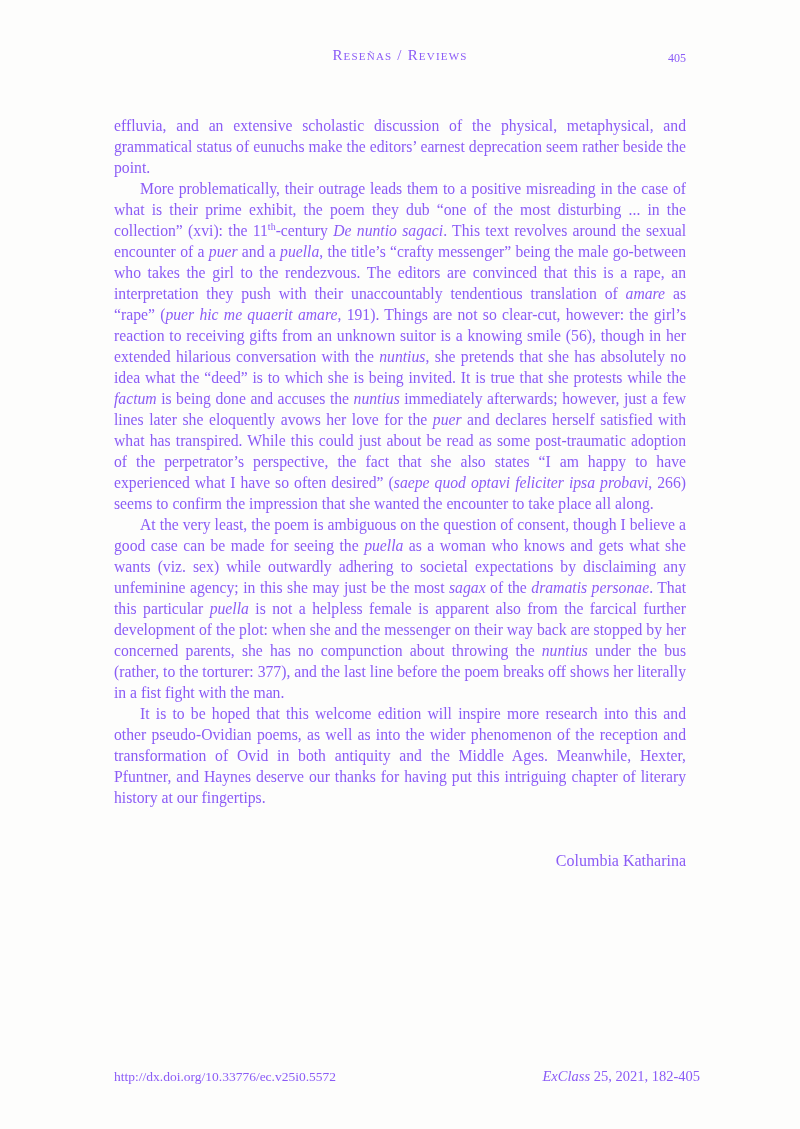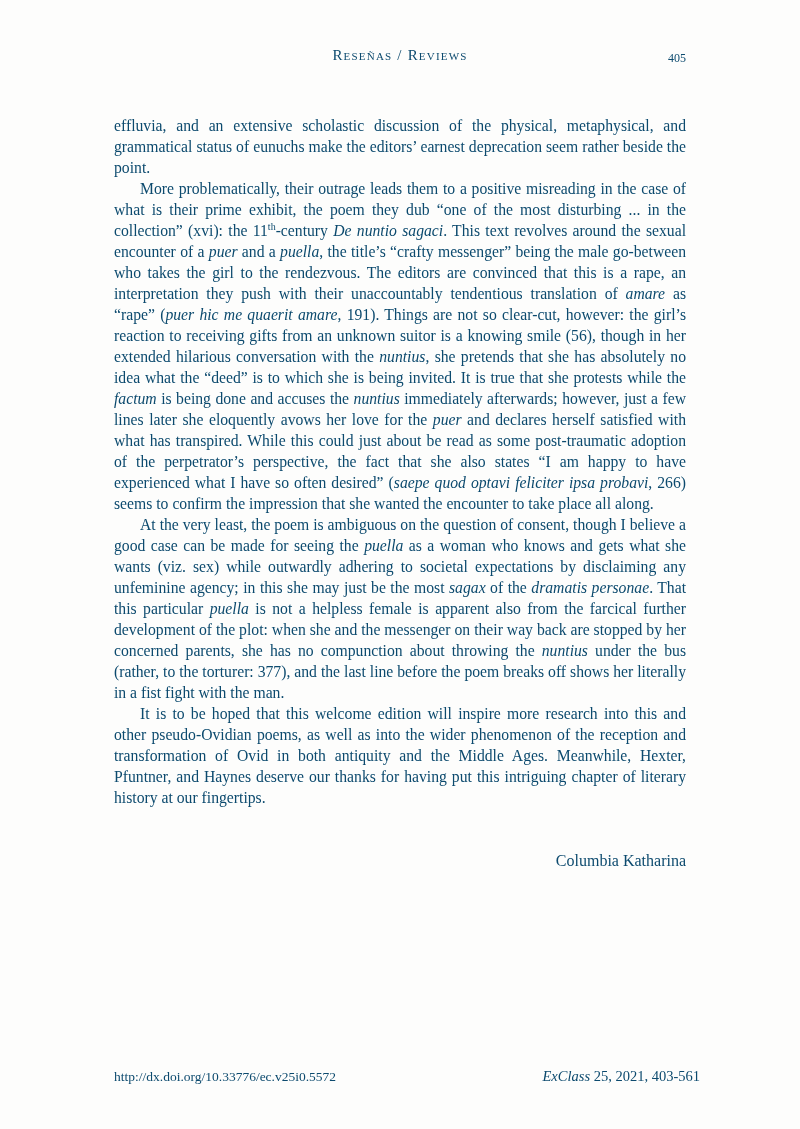--- a/index.html
+++ b/index.html
@@ -3,21 +3,21 @@
 <meta charset="utf-8">
 <style>
   * { margin: 0; padding: 0; box-sizing: border-box; }
   html, body { background: #ffffff; }
   .page {
     position: relative;
     width: 800px;
     height: 1129px;
     margin: 0 auto;
     background: #fdfdfc;
-    color: #0c4a6e;
+    color: #8b5cf6;
     font-family: "Liberation Serif", "DejaVu Serif", serif;
     padding: 47px 114px 0 114px;
     overflow: hidden;
   }
   .running-head {
     position: relative;
     text-align: center;
     font-size: 15px;
     height: 20px;
     margin-bottom: 48px;
@@ -79,16 +79,16 @@
       <p class="para indent"><span>At the very least, the poem is ambiguous on the question of consent, though I believe a good case can be made for seeing the </span><i>puella</i><span> as a woman who knows and gets what she wants (viz. sex) while outwardly adhering to societal expectations by disclaiming any unfeminine agency; in this she may just be the most </span><i>sagax</i><span> of the </span><i>dramatis personae</i><span>. That this particular </span><i>puella</i><span> is not a helpless female is apparent also from the farcical further development of the plot: when she and the messenger on their way back are stopped by her concerned parents, she has no compunction about throwing the </span><i>nuntius</i><span> under the bus (rather, to the torturer: 377), and the last line before the poem breaks off shows her literally in a fist fight with the man.</span></p>
       <p class="para indent"><span>It is to be hoped that this welcome edition will inspire more research into this and other pseudo-Ovidian poems, as well as into the wider phenomenon of the reception and transformation of Ovid in both antiquity and the Middle Ages. Meanwhile, Hexter, Pfuntner, and Haynes deserve our thanks for having put this intriguing chapter of literary history at our fingertips.</span></p>
     </main>
 
   <div class="signature">
     <div class="affiliation">Columbia Katharina</div>
   </div>
 
   <footer class="page-footer">
     <span class="footer-left">http://dx.doi.org/10.33776/ec.v25i0.5572</span>
-    <span class="footer-right"><i>ExClass</i><span> 25, 2021, 403-561</span></span>
+    <span class="footer-right"><i>ExClass</i><span> 25, 2021, 182-405</span></span>
   </footer>
 
 </div>
 
 </body></html>

